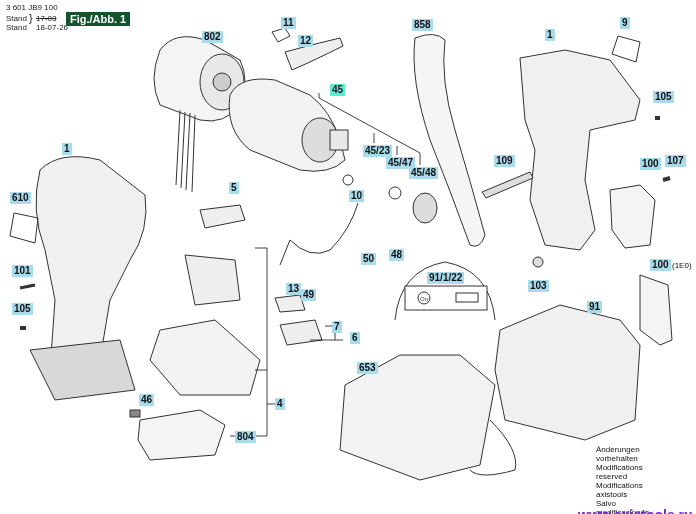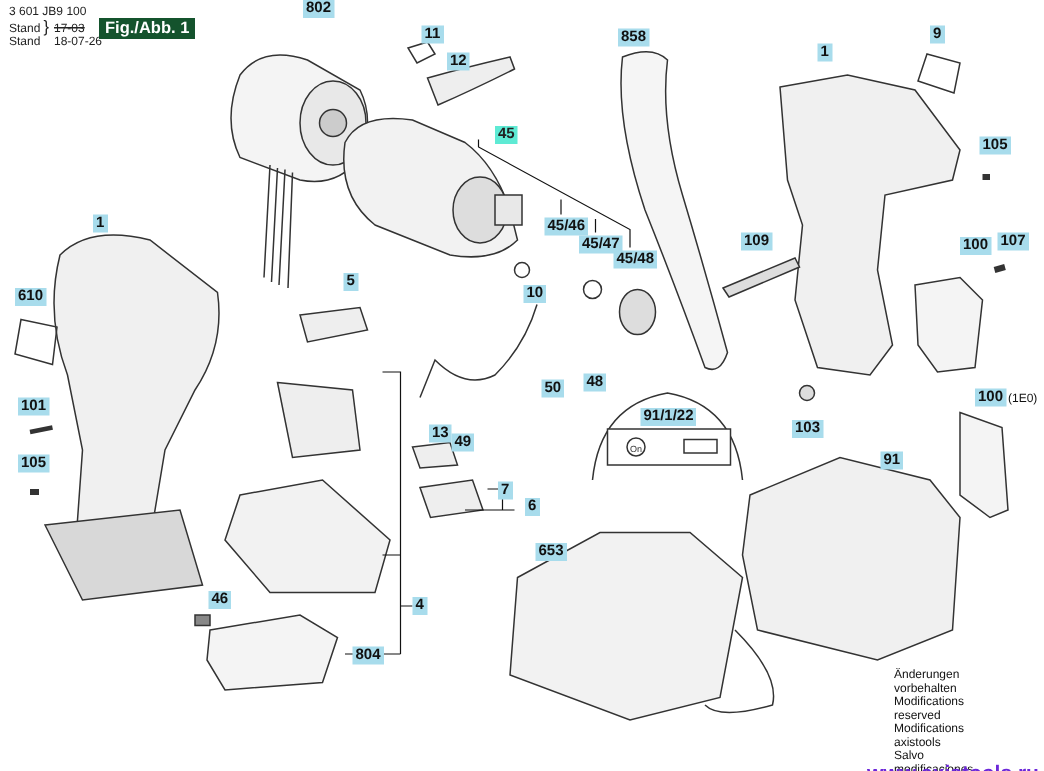--- a/index.html
+++ b/index.html
@@ -96,29 +96,29 @@
   </svg>
 
   <div class="hdr" style="left:6px;top:3px">3 601 JB9 100</div>
   <div class="hdr" style="left:6px;top:14px">Stand</div>
   <div class="hdr" style="left:6px;top:23px">Stand</div>
   <div class="hdr" style="left:29px;top:13px;font-size:11px">}</div>
   <div class="hdr" style="left:36px;top:14px;text-decoration:line-through">17-03</div>
   <div class="hdr" style="left:36px;top:23px">18-07-26</div>
   <div class="fig">Fig./Abb. 1</div>
 
-  <div class="lbl" style="left:202px;top:0">802</div>
+  <div class="lbl" style="left:202px;top:31px">802</div>
   <div class="lbl" style="left:281px;top:17px">11</div>
   <div class="lbl" style="left:298px;top:35px">12</div>
   <div class="lbl" style="left:412px;top:19px">858</div>
   <div class="lbl" style="left:620px;top:17px">9</div>
   <div class="lbl" style="left:545px;top:29px">1</div>
   <div class="lbl" style="left:653px;top:91px">105</div>
   <div class="lbl red" style="left:330px;top:84px">45</div>
-  <div class="lbl" style="left:363px;top:145px">45/46</div>
+  <div class="lbl" style="left:363px;top:145px">45/23</div>
   <div class="lbl" style="left:386px;top:157px">45/47</div>
   <div class="lbl" style="left:409px;top:167px">45/48</div>
   <div class="lbl" style="left:494px;top:155px">109</div>
   <div class="lbl" style="left:640px;top:158px">100</div>
   <div class="lbl" style="left:665px;top:155px">107</div>
   <div class="lbl" style="left:62px;top:143px">1</div>
   <div class="lbl" style="left:10px;top:192px">610</div>
   <div class="lbl" style="left:229px;top:182px">5</div>
   <div class="lbl" style="left:349px;top:190px">10</div>
   <div class="lbl" style="left:389px;top:249px">48</div>

